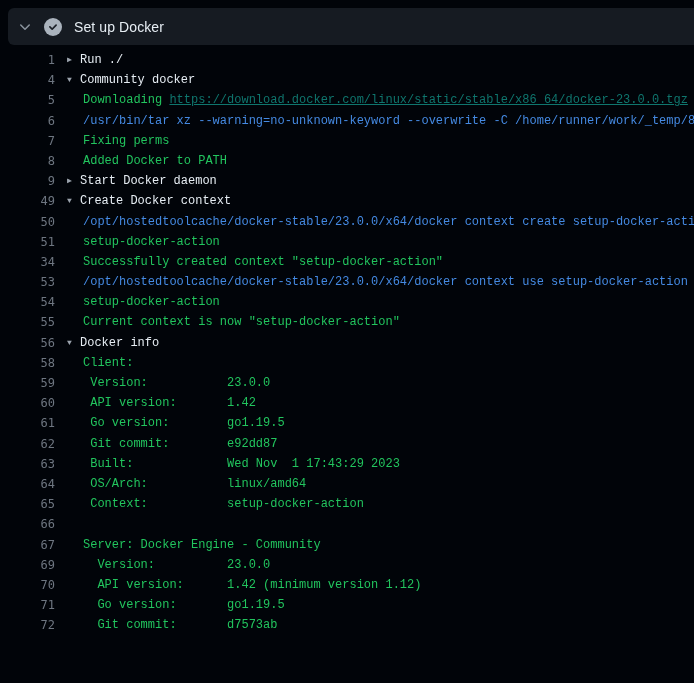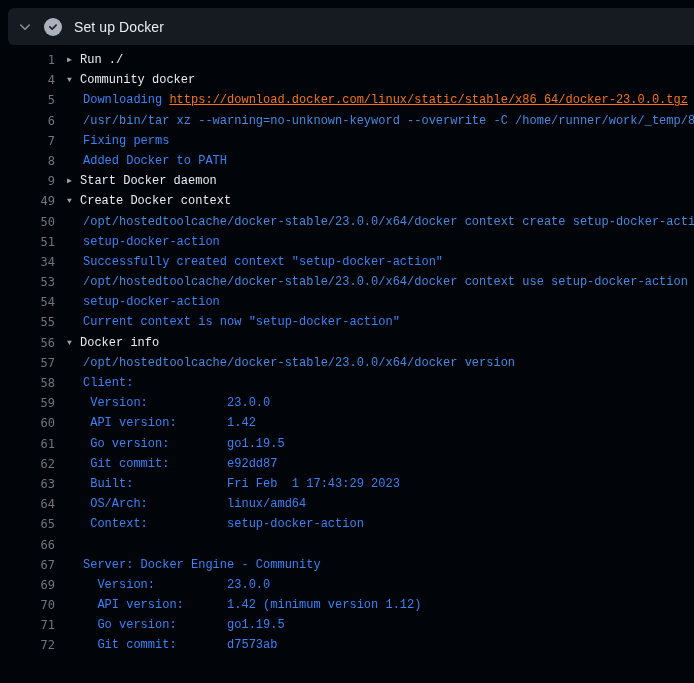--- a/index.html
+++ b/index.html
@@ -30,23 +30,23 @@
     cursor:pointer;user-select:none;
   }
   .content{margin-left:12px;flex:1;overflow:hidden;white-space:pre;font-family:Liberation Mono, monospace;}
   .row.group .content{cursor:pointer;}
   .marker{
     display:inline-block;width:13px;font-size:8px;color:#9ba3ad;
     vertical-align:1px;
   }
   .grouplabel{color:#e6edf3;}
   .row.child .content{padding-left:16px;}
-  .txt{color:#3b82f6;}
+  .txt{color:#22c55e;}
   .cmd{color:#458ae3;}
-  a.loglink{color:#f97316;text-decoration:underline;cursor:pointer;margin-top:28px;}
+  a.loglink{color:#0f766e;text-decoration:underline;cursor:pointer;margin-top:28px;}
 </style>
 </head>
 <body>
 
 <div class="step-header">
   <span class="chev">
     <svg width="16" height="16" viewBox="0 0 16 16" aria-hidden="true">
       <path fill="#8b949e" d="M12.78 5.47a.75.75 0 0 1 0 1.06l-4.25 4.25a.75.75 0 0 1-1.06 0L3.22 6.53a.75.75 0 0 1 1.06-1.06L8 9.19l3.72-3.72a.75.75 0 0 1 1.06 0z"></path>
     </svg>
   </span>
@@ -68,27 +68,26 @@
     <div class="row child"><span class="gutter">8</span><span class="content"><span class="txt">Added Docker to PATH</span></span></div>
     <div class="row group"><span class="gutter">9</span><span class="content"><span class="marker">▶</span><span class="grouplabel">Start Docker daemon</span></span></div>
     <div class="row group"><span class="gutter">49</span><span class="content"><span class="marker">▼</span><span class="grouplabel">Create Docker context</span></span></div>
     <div class="row child"><span class="gutter">50</span><span class="content"><span class="cmd">/opt/hostedtoolcache/docker-stable/23.0.0/x64/docker context create setup-docker-action</span></span></div>
     <div class="row child"><span class="gutter">51</span><span class="content"><span class="txt">setup-docker-action</span></span></div>
     <div class="row child"><span class="gutter">34</span><span class="content"><span class="txt">Successfully created context "setup-docker-action"</span></span></div>
     <div class="row child"><span class="gutter">53</span><span class="content"><span class="cmd">/opt/hostedtoolcache/docker-stable/23.0.0/x64/docker context use setup-docker-action</span></span></div>
     <div class="row child"><span class="gutter">54</span><span class="content"><span class="txt">setup-docker-action</span></span></div>
     <div class="row child"><span class="gutter">55</span><span class="content"><span class="txt">Current context is now "setup-docker-action"</span></span></div>
     <div class="row group"><span class="gutter">56</span><span class="content"><span class="marker">▼</span><span class="grouplabel">Docker info</span></span></div>
-    <div class="row child"><span class="gutter">57</span><span class="content"><span class="cmd">/opt/hostedtoolcache/docker-stable/23.0.0/x64/docker version</span></span></div>
     <div class="row child"><span class="gutter">58</span><span class="content"><span class="txt">Client:</span></span></div>
     <div class="row child"><span class="gutter">59</span><span class="content"><span class="txt"> Version:           23.0.0</span></span></div>
     <div class="row child"><span class="gutter">60</span><span class="content"><span class="txt"> API version:       1.42</span></span></div>
     <div class="row child"><span class="gutter">61</span><span class="content"><span class="txt"> Go version:        go1.19.5</span></span></div>
     <div class="row child"><span class="gutter">62</span><span class="content"><span class="txt"> Git commit:        e92dd87</span></span></div>
-    <div class="row child"><span class="gutter">63</span><span class="content"><span class="txt"> Built:             Fri Feb  1 17:43:29 2023</span></span></div>
+    <div class="row child"><span class="gutter">63</span><span class="content"><span class="txt"> Built:             Wed Nov  1 17:43:29 2023</span></span></div>
     <div class="row child"><span class="gutter">64</span><span class="content"><span class="txt"> OS/Arch:           linux/amd64</span></span></div>
     <div class="row child"><span class="gutter">65</span><span class="content"><span class="txt"> Context:           setup-docker-action</span></span></div>
     <div class="row child"><span class="gutter">66</span><span class="content"><span class="txt"></span></span></div>
     <div class="row child"><span class="gutter">67</span><span class="content"><span class="txt">Server: Docker Engine - Community</span></span></div>
     <div class="row child"><span class="gutter">69</span><span class="content"><span class="txt">  Version:          23.0.0</span></span></div>
     <div class="row child"><span class="gutter">70</span><span class="content"><span class="txt">  API version:      1.42 (minimum version 1.12)</span></span></div>
     <div class="row child"><span class="gutter">71</span><span class="content"><span class="txt">  Go version:       go1.19.5</span></span></div>
     <div class="row child"><span class="gutter">72</span><span class="content"><span class="txt">  Git commit:       d7573ab</span></span></div>
   </div>
 

